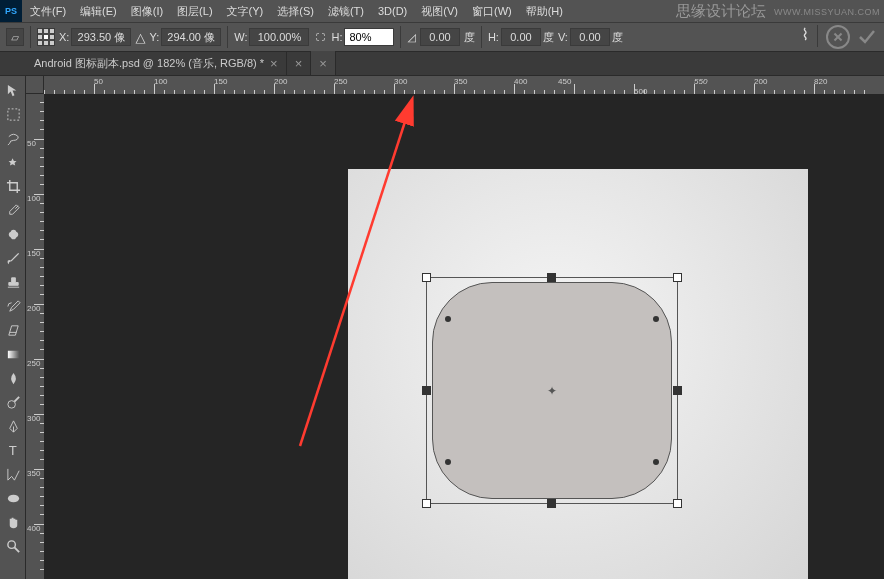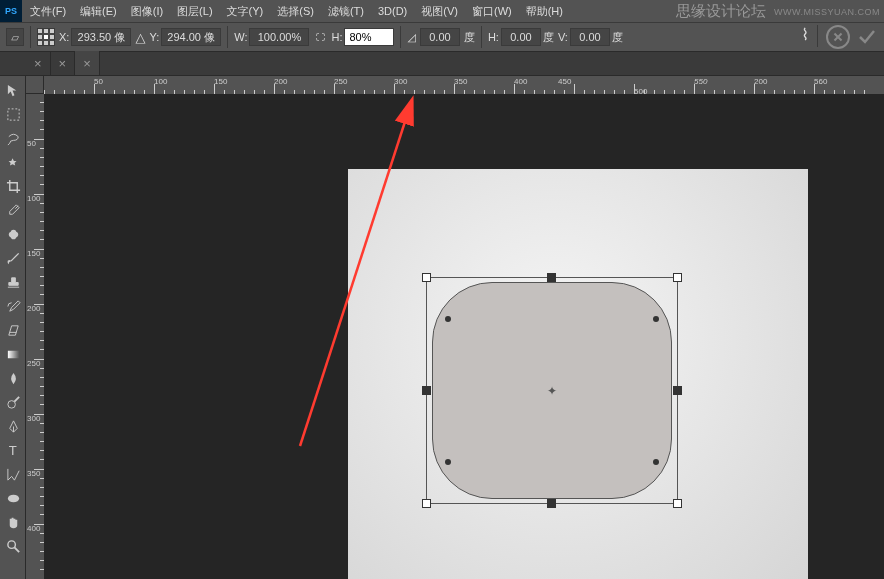--- a/index.html
+++ b/index.html
@@ -149,20 +149,21 @@
     <span style="display:flex;align-items:center;">
       <svg width="22" height="22" viewBox="0 0 22 22">
           <path d="M4 11 L9 16 L18 5" stroke="#888" stroke-width="2.5" fill="none"></path>
         </svg>
     </span>
   </div>
 </div>
 
 <div class="tabs">
   <div class="tab">
+    <span>Android 图标副本.psd @ 182% (音乐, RGB/8) *</span>
     <span class="tab-close">×</span>
   </div>
   <div class="tab">
     <span class="tab-close">×</span>
   </div>
   <div class="tab active">
     <span class="tab-close">×</span>
   </div>
 </div>
 
@@ -366,21 +367,21 @@
         <div class="ruler-tick" style="left: 680px; height: 4px;"></div>
         <div class="ruler-tick" style="left: 690px; height: 4px;"></div>
         <div class="ruler-tick" style="left: 700px; height: 4px;"></div>
         <span class="ruler-num" style="left: 710px;">200</span>
         <div class="ruler-tick" style="left: 710px; height: 10px;"></div>
         <div class="ruler-tick" style="left: 720px; height: 4px;"></div>
         <div class="ruler-tick" style="left: 730px; height: 4px;"></div>
         <div class="ruler-tick" style="left: 740px; height: 4px;"></div>
         <div class="ruler-tick" style="left: 750px; height: 4px;"></div>
         <div class="ruler-tick" style="left: 760px; height: 4px;"></div>
-        <span class="ruler-num" style="left: 770px;">560</span>
+        <span class="ruler-num" style="left: 770px;">820</span>
         <div class="ruler-tick" style="left: 770px; height: 10px;"></div>
         <div class="ruler-tick" style="left: 780px; height: 4px;"></div>
         <div class="ruler-tick" style="left: 790px; height: 4px;"></div>
         <div class="ruler-tick" style="left: 800px; height: 4px;"></div>
         <div class="ruler-tick" style="left: 810px; height: 4px;"></div>
         <div class="ruler-tick" style="left: 820px; height: 4px;"></div>
       </div>
     <div class="ruler-v" id="rv">
         <span class="ruler-num" style="top: -10px;"></span>
         <div class="ruler-tick" style="top: 8px; width: 4px;"></div>

